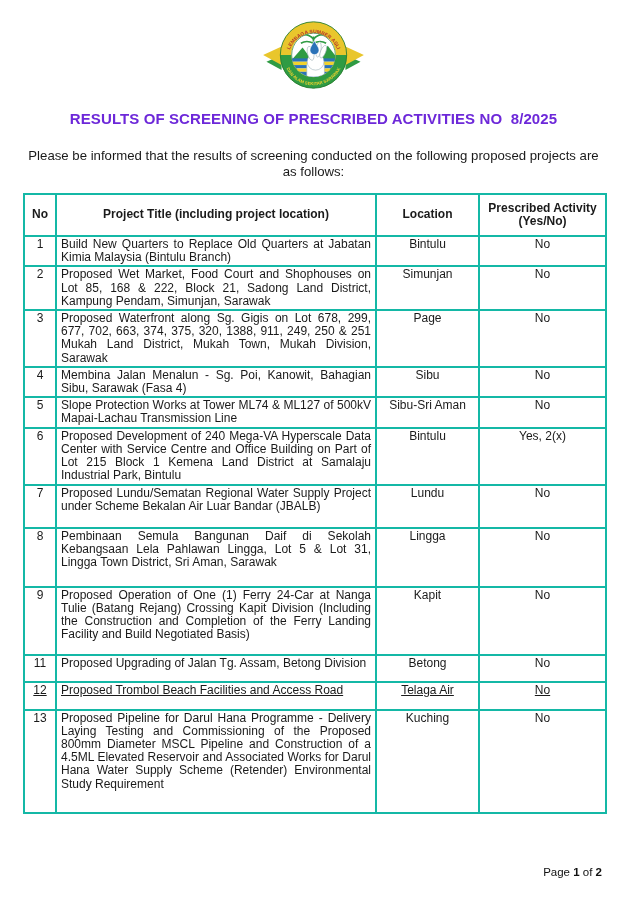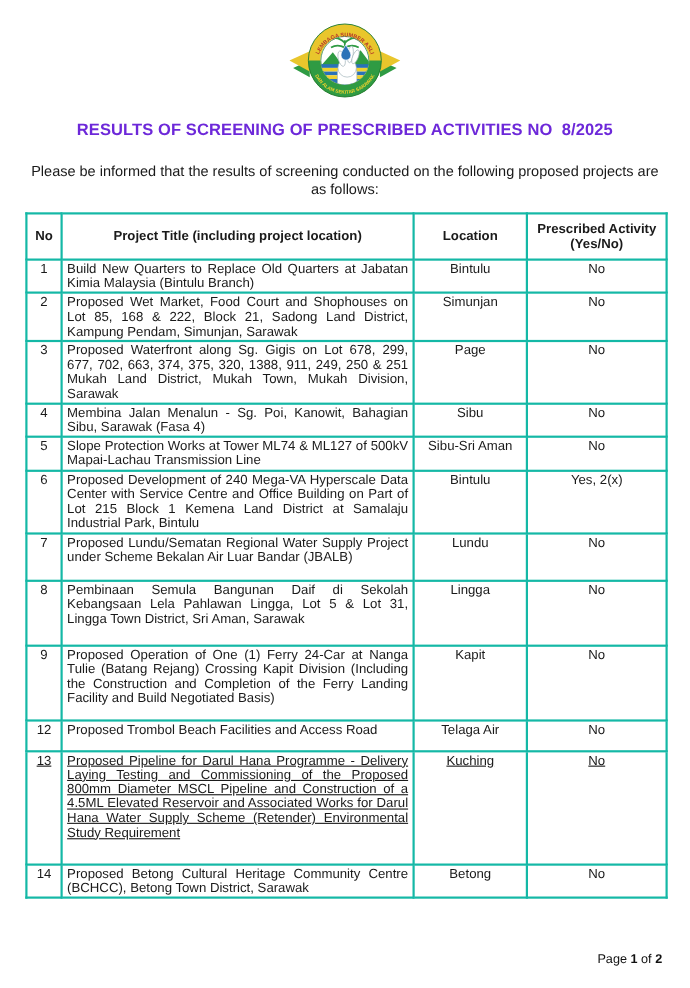--- a/index.html
+++ b/index.html
@@ -163,36 +163,36 @@
           <td class="j">Pembinaan Semula Bangunan Daif di Sekolah Kebangsaan Lela Pahlawan Lingga, Lot 5 &amp; Lot 31, Lingga Town District, Sri Aman, Sarawak</td>
           <td class="c">Lingga</td>
           <td class="c">No</td>
         </tr>
         <tr style="height: 68px;">
           <td class="c">9</td>
           <td class="j">Proposed Operation of One (1) Ferry 24-Car at Nanga Tulie (Batang Rejang) Crossing Kapit Division (Including the Construction and Completion of the Ferry Landing Facility and Build Negotiated Basis)</td>
           <td class="c">Kapit</td>
           <td class="c">No</td>
         </tr>
-        <tr style="height: 28px;">
+        <tr style="height: 27px;">
+          <td class="c">11</td>
+          <td class="j">Proposed Upgrading of Jalan Tg. Assam, Betong Division</td>
+          <td class="c">Betong</td>
+          <td class="c">No</td>
+        </tr>
+        <tr style="height: 28px; text-decoration: underline;">
           <td class="c">12</td>
           <td class="j">Proposed Trombol Beach Facilities and Access Road</td>
           <td class="c">Telaga Air</td>
           <td class="c">No</td>
         </tr>
-        <tr style="height: 103px; text-decoration: underline;">
+        <tr style="height: 103px;">
           <td class="c">13</td>
           <td class="j">Proposed Pipeline for Darul Hana Programme - Delivery Laying Testing and Commissioning of the Proposed 800mm Diameter MSCL Pipeline and Construction of a 4.5ML Elevated Reservoir and Associated Works for Darul Hana Water Supply Scheme (Retender) Environmental Study Requirement</td>
           <td class="c">Kuching</td>
-          <td class="c">No</td>
-        </tr>
-        <tr style="height: 30px;">
-          <td class="c">14</td>
-          <td class="j">Proposed Betong Cultural Heritage Community Centre (BCHCC), Betong Town District, Sarawak</td>
-          <td class="c">Betong</td>
           <td class="c">No</td>
         </tr>
       </tbody>
   </table>
 
   <div class="page-footer">
     <span>Page</span>
     <b>1</b>
     <span>of</span>
     <b>2</b>

